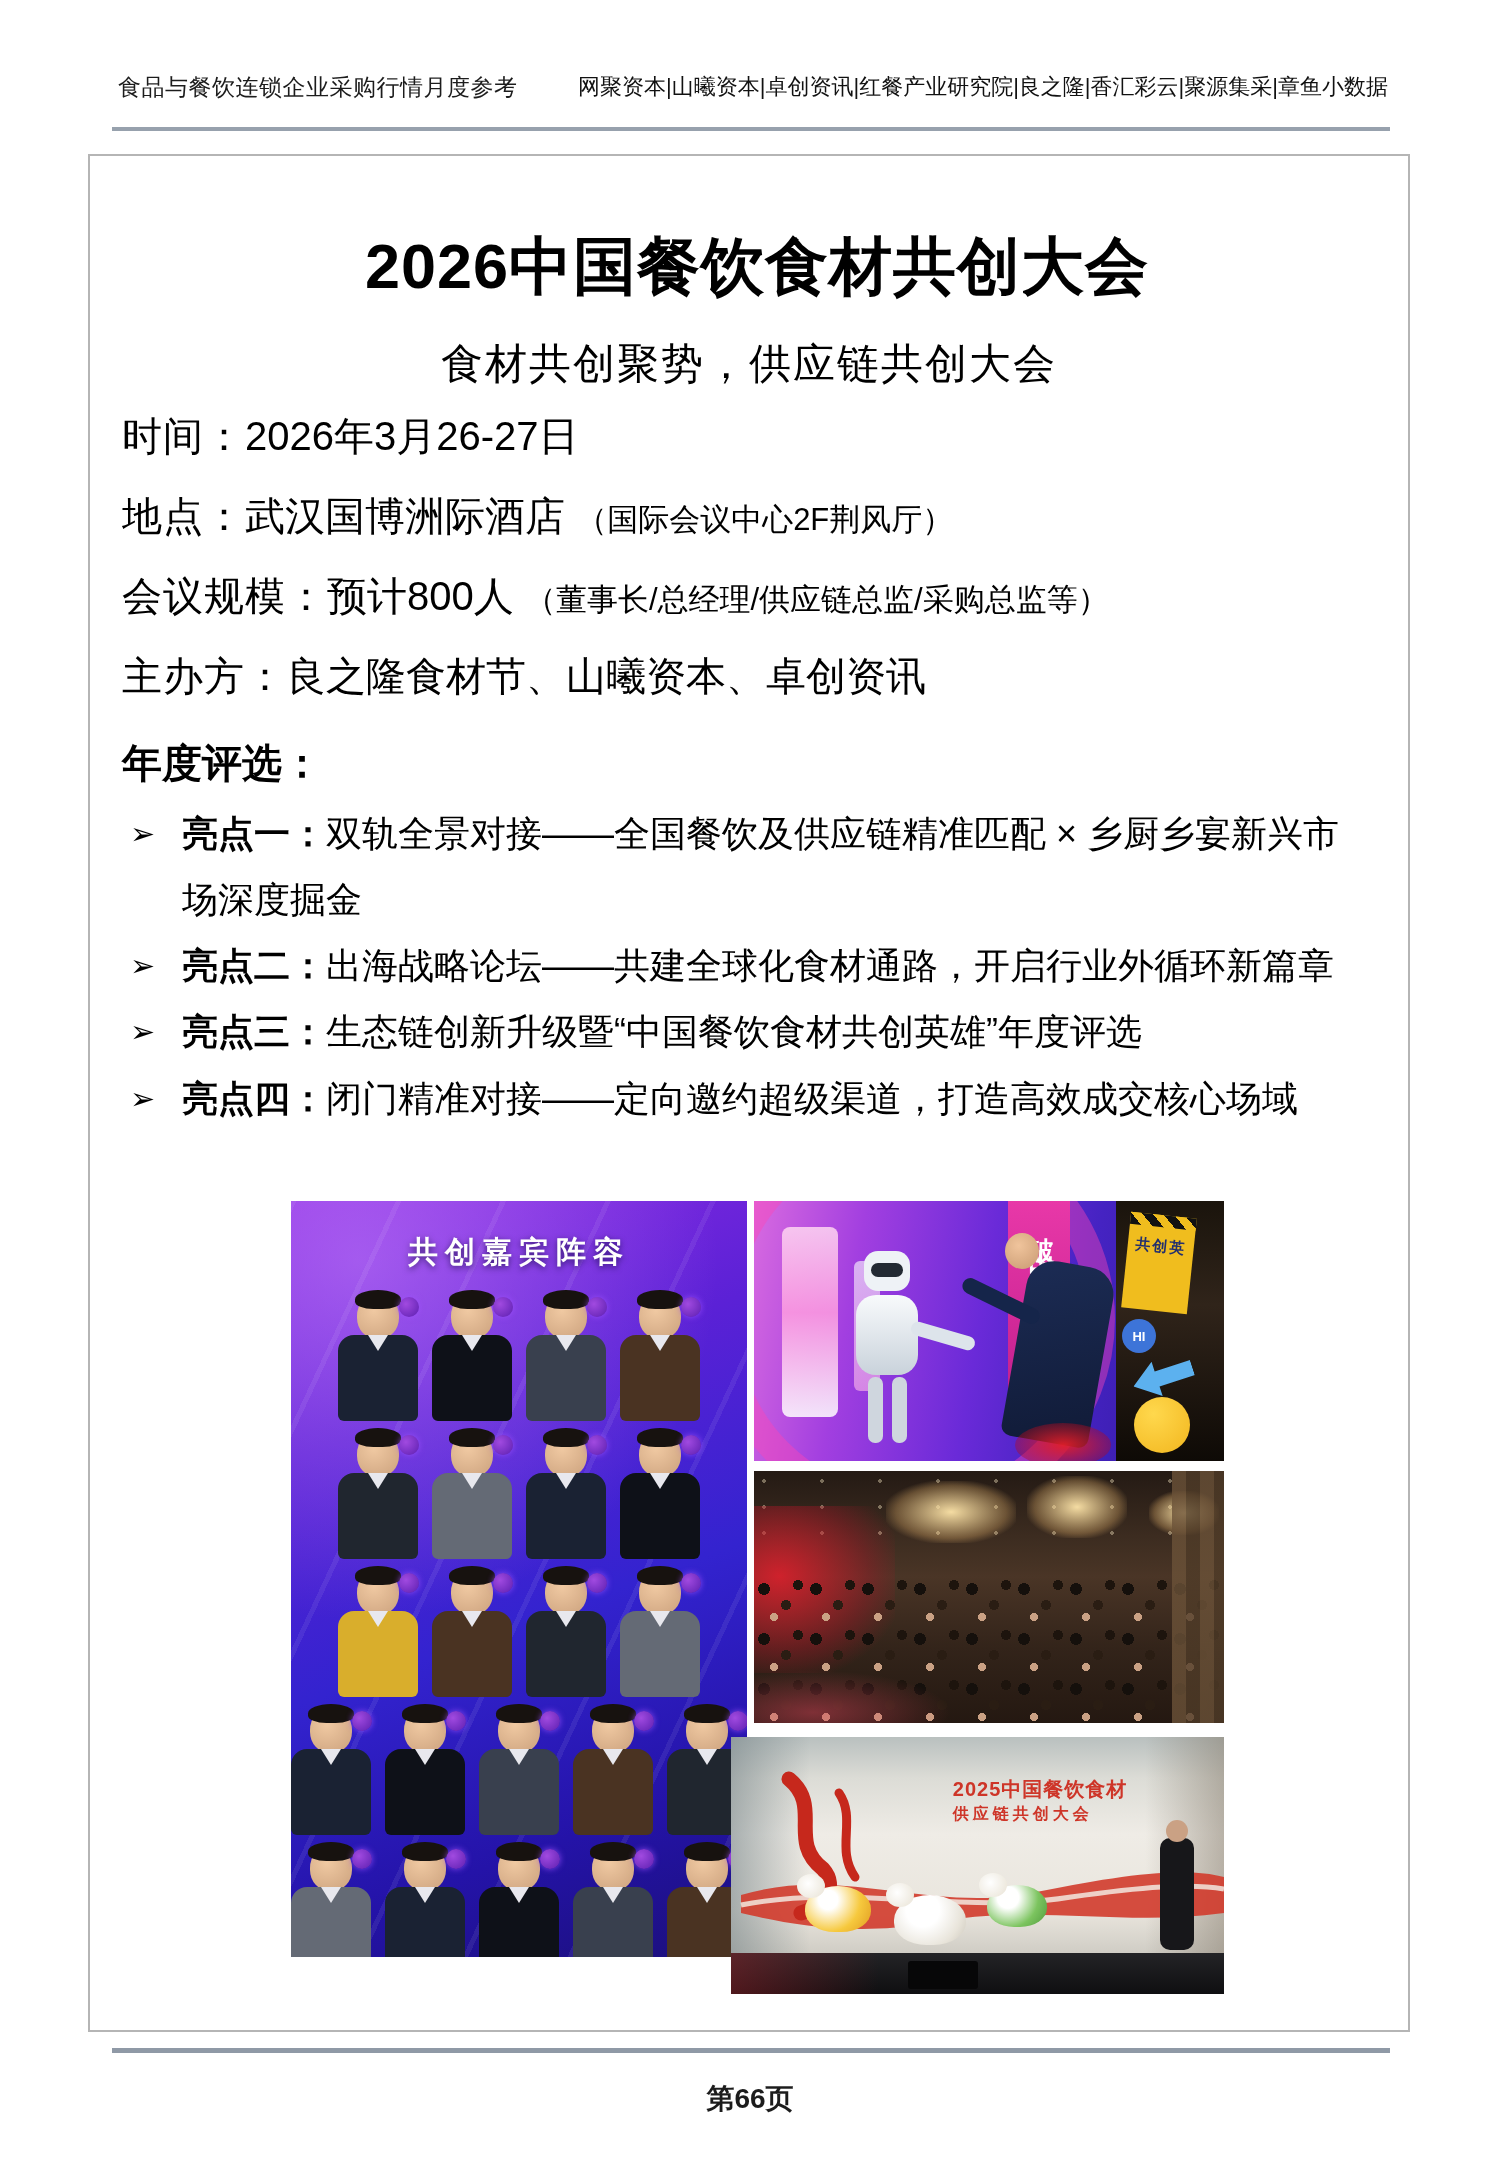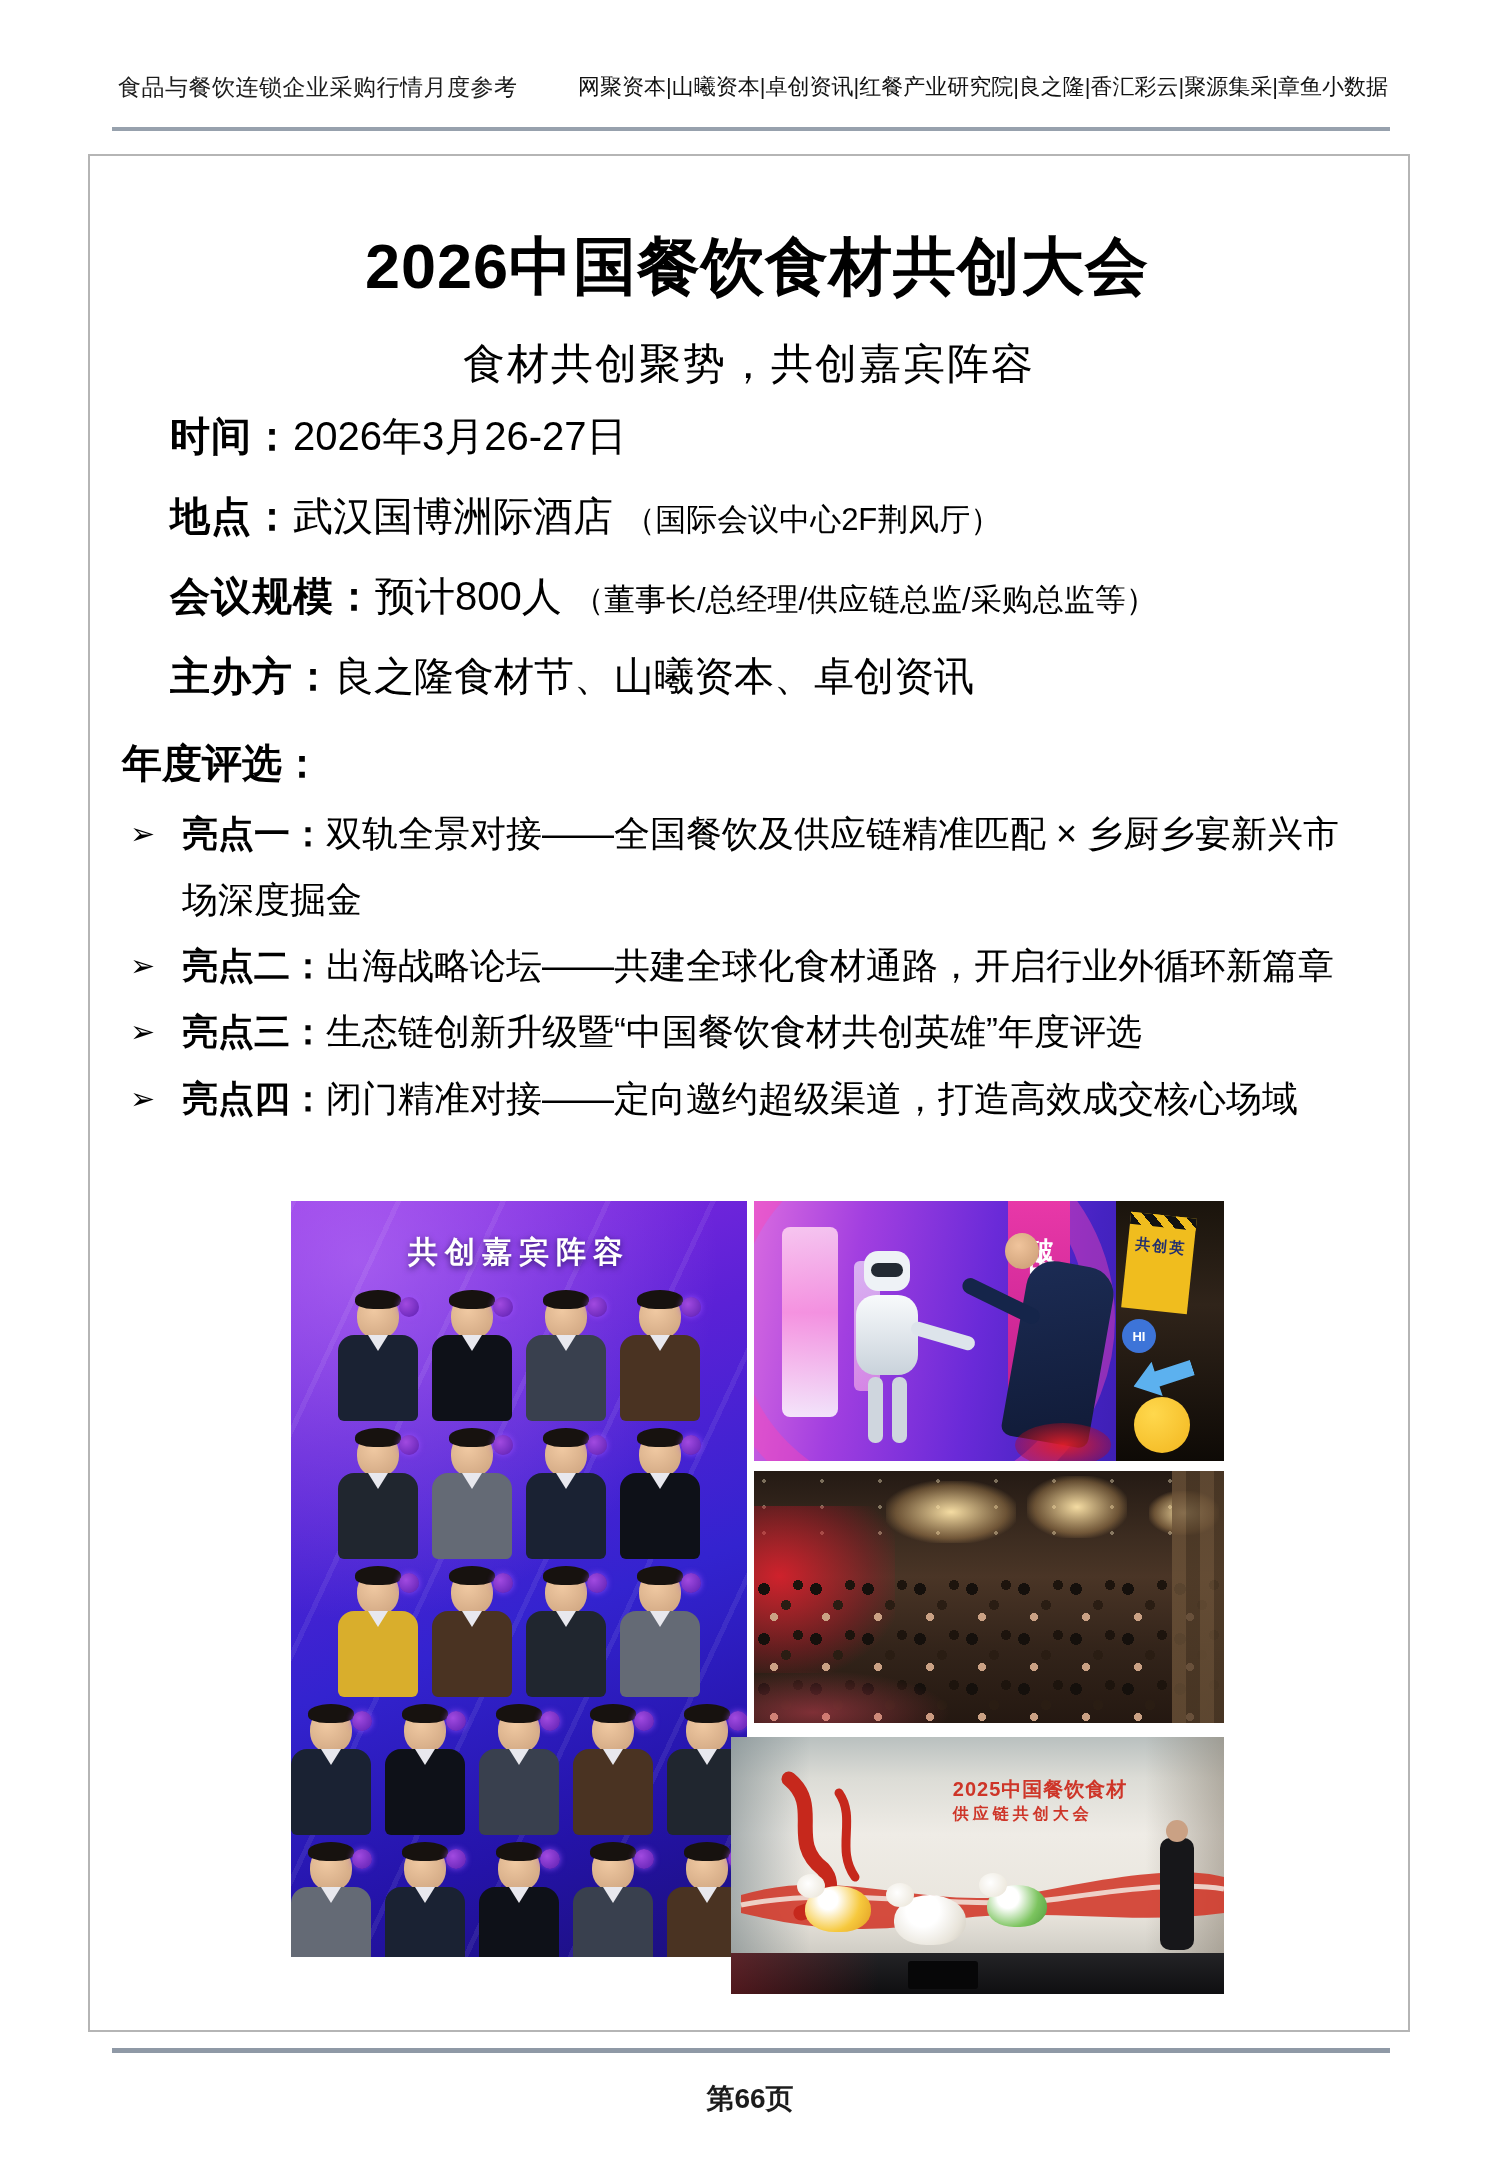--- a/index.html
+++ b/index.html
@@ -12,21 +12,21 @@
   .hdr-rule{position:absolute;left:112px;top:127px;width:1278px;height:4px;background:#97a1ad;}
 
   
   .content-box{position:absolute;left:88px;top:154px;width:1322px;height:1878px;
                border:2px solid #b5b5b5;background:#fff;box-sizing:border-box;}
   .doc-title{position:absolute;left:0;right:0;top:68px;text-align:center;
              font-size:63px;font-weight:700;color:#000;letter-spacing:1px;margin-left:16px;}
   .doc-subtitle{position:absolute;left:0;right:0;top:180px;text-align:center;
                 font-size:42px;font-weight:500;color:#000;letter-spacing:2px;}
   .info-line{position:absolute;left:32px;font-size:40px;line-height:1;white-space:nowrap;color:#000;}
-  .info-line .lbl{font-weight:700;letter-spacing:1px;margin-left:48px;}
+  .info-line .lbl{font-weight:400;letter-spacing:1px;}
   .info-line .val{font-weight:400;}
   .info-line .note{font-weight:400;font-size:31px;}
   .hl-heading{position:absolute;left:32px;top:580px;font-size:40px;font-weight:700;color:#000;}
 
   .bullet{position:absolute;left:92px;width:1190px;font-size:36px;line-height:66px;color:#000;}
   .bullet .glyph{position:absolute;left:-52px;top:0;font-size:30px;line-height:66px;color:#000;}
   .bullet .bl{font-weight:700;}
   .b1{top:645px;} .b2{top:777px;} .b3{top:843px;} .b4{top:910px;}
 
   
@@ -155,21 +155,21 @@
 
 <div>
 
   <div class="hdr-left">食品与餐饮连锁企业采购行情月度参考</div>
   <div class="hdr-right">网聚资本|山曦资本|卓创资讯|红餐产业研究院|良之隆|香汇彩云|聚源集采|章鱼小数据</div>
   <div class="hdr-rule"></div>
 
   <div class="content-box">
 
     <div class="doc-title">2026中国餐饮食材共创大会</div>
-    <div class="doc-subtitle">食材共创聚势，共创嘉宾阵容</div>
+    <div class="doc-subtitle">食材共创聚势，供应链共创大会</div>
 
     <div class="info-line" style="top:260px">
       <span class="lbl">时间：</span><span class="val">2026年3月26-27日</span>
     </div>
     <div class="info-line" style="top:340px">
       <span class="lbl">地点：</span><span class="val">武汉国博洲际酒店</span> <span class="note">（国际会议中心2F荆风厅）</span>
     </div>
     <div class="info-line" style="top:420px">
       <span class="lbl">会议规模：</span><span class="val">预计800人</span> <span class="note">（董事长/总经理/供应链总监/采购总监等）</span>
     </div>

